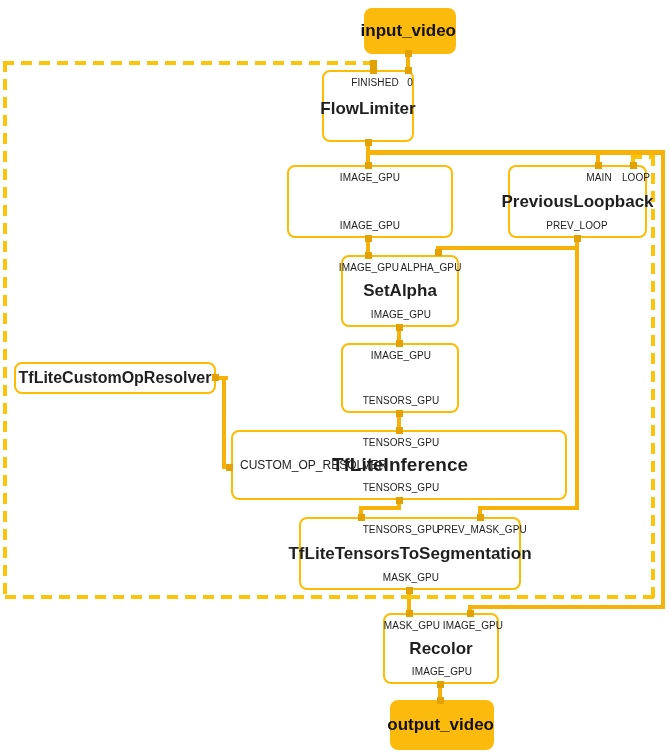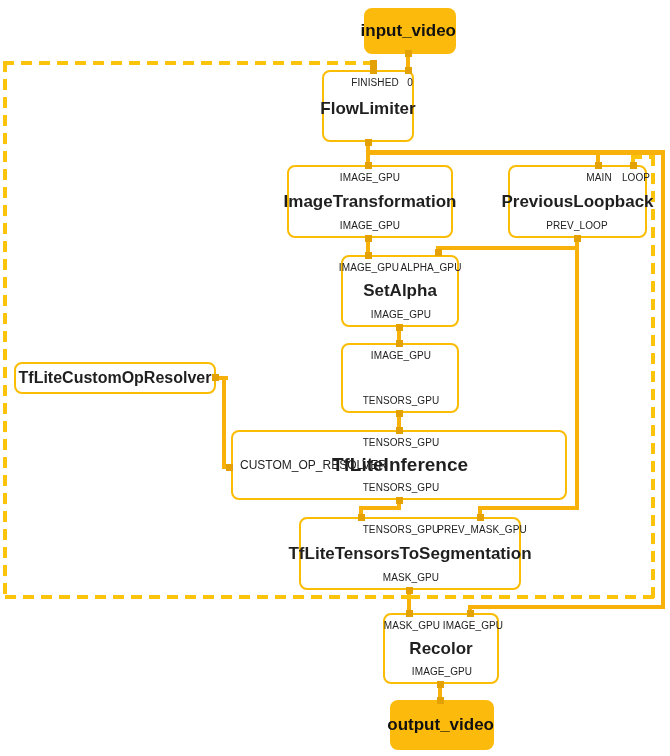--- a/index.html
+++ b/index.html
@@ -85,21 +85,20 @@
 </div>
 
 <div class="node" style="left:322px;top:70px;width:92px;height:72px">
   <span class="plabel top" style="left:51px">FINISHED</span>
   <span class="plabel top" style="left:86px">0</span>
   <span class="title" style="top:54%">FlowLimiter</span>
 </div>
 
 <div class="node" style="left:287px;top:165px;width:166px;height:73px">
   <span class="plabel top" style="left:81px">IMAGE_GPU</span>
-  <span class="title">ImageTransformation</span>
   <span class="plabel bot" style="left:81px">IMAGE_GPU</span>
 </div>
 
 <div class="node" style="left:508px;top:165px;width:139px;height:73px">
   <span class="plabel top" style="left:89px">MAIN</span>
   <span class="plabel top" style="left:126px">LOOP</span>
   <span class="title">PreviousLoopback</span>
   <span class="plabel bot" style="left:67px">PREV_LOOP</span>
 </div>
 

